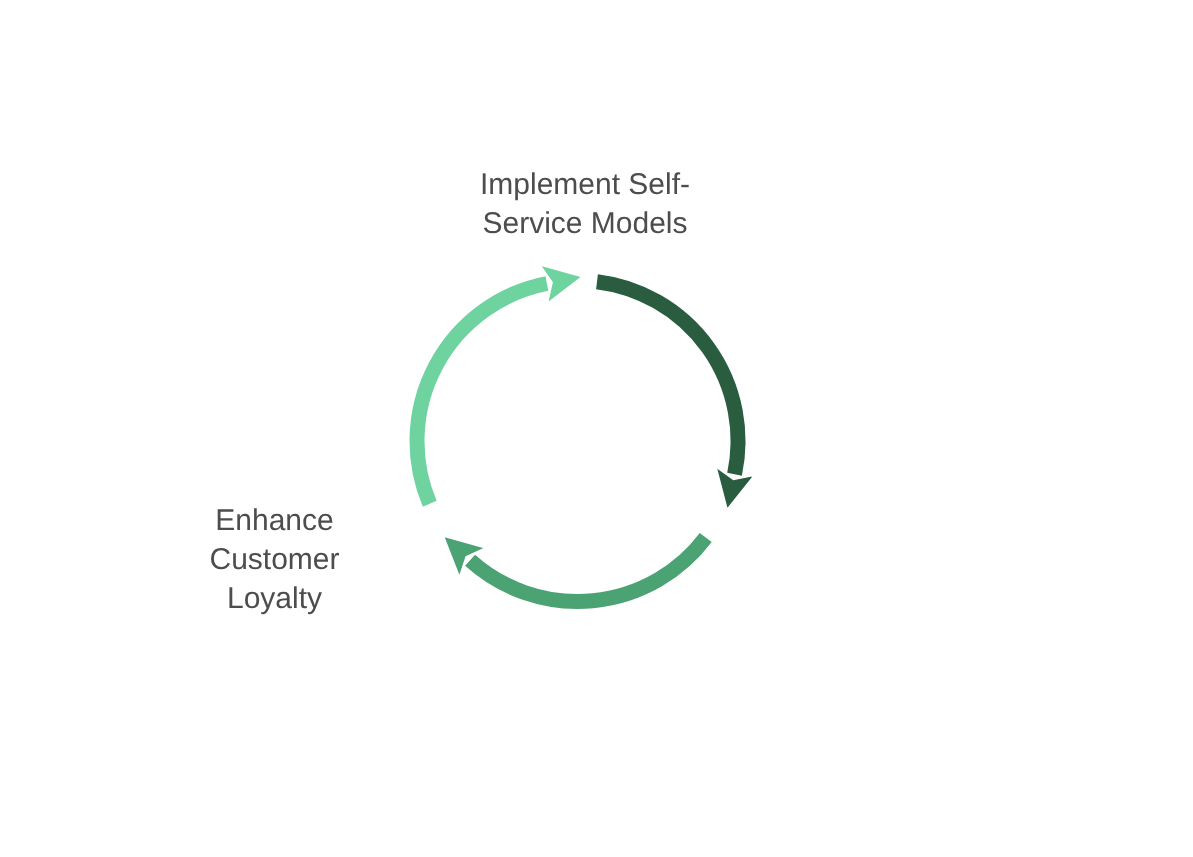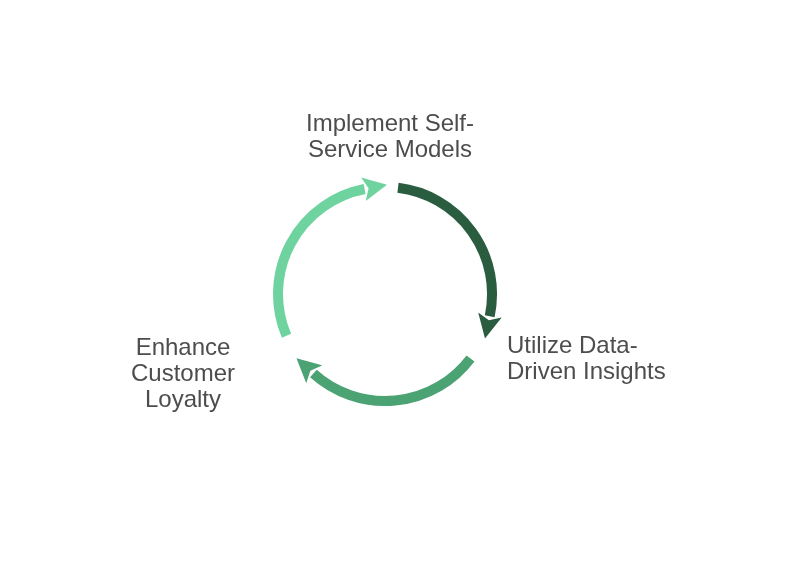--- a/index.html
+++ b/index.html
@@ -22,21 +22,21 @@
     left: 0;
     top: 0;
   }
   .arc {
     fill: none;
     stroke-width: 10;
     stroke-linecap: butt;
   }
   .step-label {
     position: absolute;
-    font-size: 24px;
+    font-size: 20px;
     line-height: 26px;
     font-weight: 400;
     white-space: pre-line;
   }
   .label-top {
     left: 270px;
     top: 110px;
     width: 240px;
     text-align: center;
   }
@@ -74,20 +74,18 @@
     <path class="arc" d="M 398.0 187.8 A 107 107 0 0 1 489.7 316.2" marker-end="url(#arrow-dark)" style="stroke: rgb(42, 92, 63);"></path>
 
     <path class="arc" d="M 470.5 358.4 A 107 107 0 0 1 313.4 373.5" marker-end="url(#arrow-medium)" style="stroke: rgb(75, 162, 115);"></path>
 
     <path class="arc" d="M 286.5 335.8 A 107 107 0 0 1 364.6 189.0" marker-end="url(#arrow-light)" style="stroke: rgb(111, 211, 160);"></path>
   </svg>
 
   <div class="step-label label-top" style="color: rgb(77, 77, 77);">Implement Self-
 Service Models</div>
 
-  <div class="step-label label-right" style="color: rgb(77, 77, 77);">Utilize Data-
-Driven Insights</div>
 
   <div class="step-label label-left" style="color: rgb(77, 77, 77);">Enhance
 Customer
 Loyalty</div>
 
 </div>
 
 </body></html>

